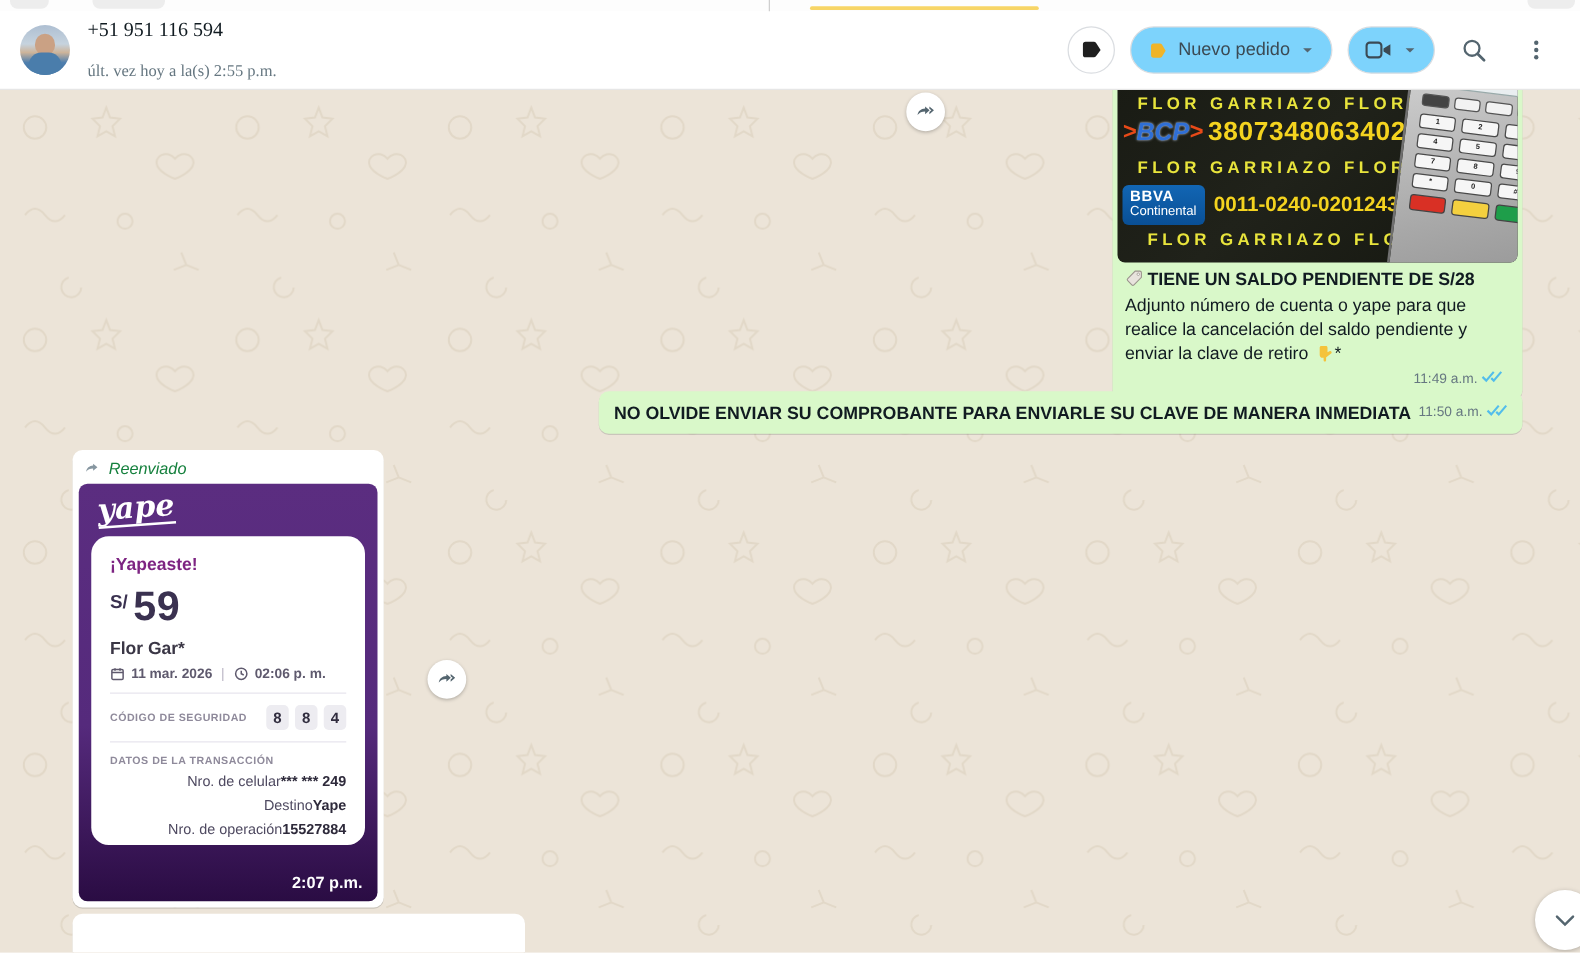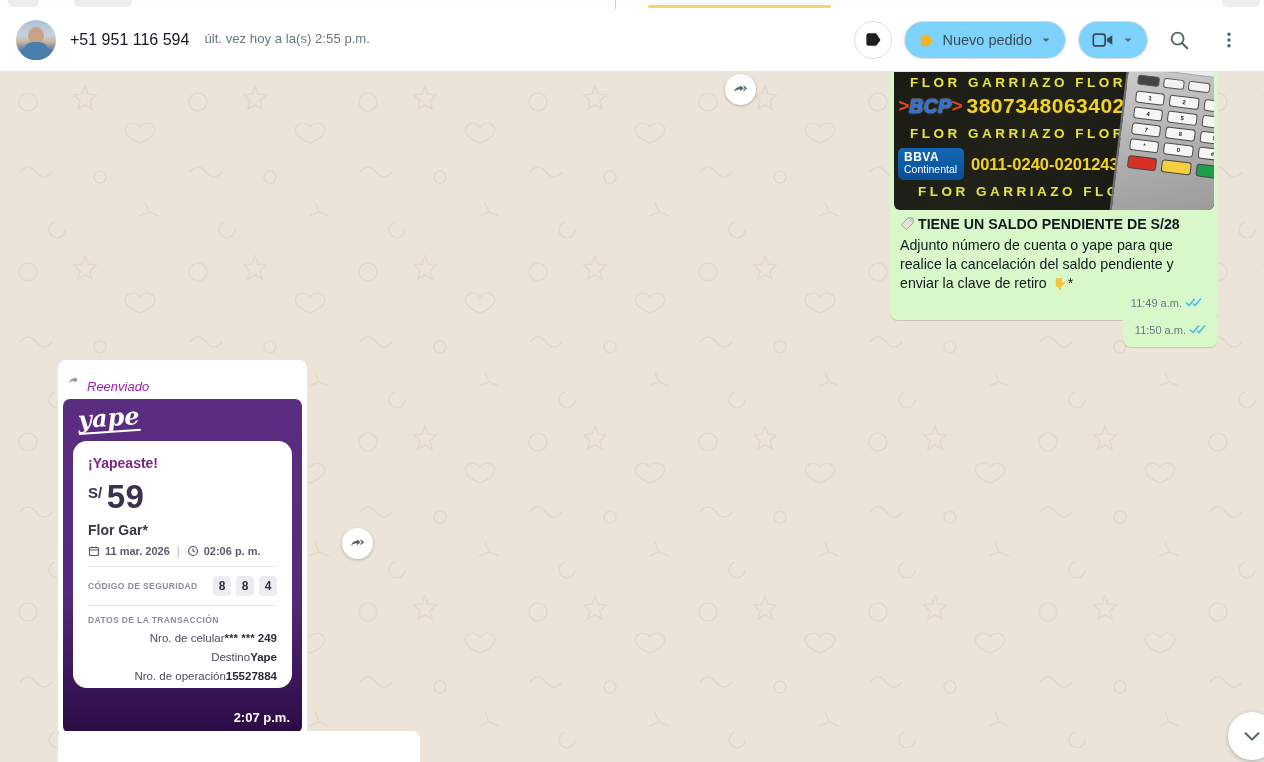--- a/index.html
+++ b/index.html
@@ -15,21 +15,21 @@
   
   .header { position:absolute; left:0; top:9px; width:1264px; height:63px; background:#ffffff;
             border-bottom:1px solid #e6e6e6; display:flex; align-items:center; padding:0 16px; z-index:30; }
   .hdr-contact { display:flex; align-items:center; gap:14px; cursor:pointer; }
   .avatar { width:40px; height:40px; border-radius:50%; overflow:hidden; position:relative;
             background:linear-gradient(180deg,#aebfd2 0%,#c6d3de 38%,#cdb49a 55%,#4f7fae 75%,#3e6f9e 100%); }
   .avatar::before { content:""; position:absolute; left:12px; top:7px; width:16px; height:17px; border-radius:50% 50% 45% 45%;
             background:#caa184; }
   .avatar::after { content:""; position:absolute; left:7px; top:22px; width:26px; height:18px; border-radius:10px 10px 0 0;
             background:#4a7dab; }
-  .hdr-texts { display:flex; flex-direction:row; gap:15px; }
+  .hdr-texts { display:flex; flex-direction:column; gap:15px;font-family:Liberation Serif, serif; }
   .hdr-name { font-size:16px; color:#111b21; font-weight:400; }
   .hdr-status { font-size:13.2px; color:#667781; }
   .hdr-right { margin-left:auto; display:flex; align-items:center; gap:12px; }
   .circle-btn { width:38px; height:38px; border-radius:50%; border:1px solid #dadde1; background:#fff;
                 display:flex; align-items:center; justify-content:center; cursor:pointer; }
   .pill-btn { height:38px; border:1px solid #dadde1; border-radius:20px; background:#7dd3fc; display:flex;
               align-items:center; gap:8px; padding:0 13px; cursor:pointer; }
   .pill-label { font-size:14.5px; color:#3b4a54; }
   .icon-btn { width:38px; height:38px; border:none; background:transparent; display:flex; align-items:center;
               justify-content:center; cursor:pointer; }
@@ -77,21 +77,21 @@
   .cap-title { font-weight:bold; }
   .cap-foot { display:flex; justify-content:flex-end; align-items:center; margin-top:-2px; padding:0 4px; }
 
   
   .msg-reminder { right:46px; top:241px; padding:8px 10px 8px 12px; display:flex; align-items:flex-end; gap:6px; }
   .reminder-text { font-size:14.2px; font-weight:bold; color:#111b21; white-space:nowrap; }
 
   
   .msg-yape { left:58px; top:288px; width:249px; padding:4px 5px 5px 5px; }
   .fwd-header { display:flex; align-items:center; gap:5px; padding:3px 4px 5px 4px; }
-  .fwd-label { font-size:13px; font-style:italic; color:#a21caf;margin-top:12px; }
+  .fwd-label { font-size:13px; font-style:italic; color:#15803d; }
   .yape-card { width:239px; height:334px; border-radius:7px; position:relative; overflow:hidden; cursor:pointer;
                background:linear-gradient(180deg,#5b2d80 0%,#552a7c 58%,#3f1a5e 80%,#2a0c43 100%); }
   .yape-logo { position:absolute; left:15px; top:6px; color:#fff; font-size:24px; font-weight:bold; font-style:italic;
                font-family:"DejaVu Serif",serif; transform:rotate(-4deg); border-bottom:2px solid #fff; padding-bottom:0px; line-height:1.1; }
   .receipt { position:absolute; left:10px; top:42px; width:219px; height:247px; background:#fff; border-radius:14px;
              padding:14px 15px 10px 15px; }
   .r-title { color:#7d2482; font-weight:bold; font-size:14px; }
   .r-amount { margin-top:7px; color:#3a3150; }
   .r-cur { font-size:15px; font-weight:bold; vertical-align:10px; }
   .r-val { font-size:33px; font-weight:bold; letter-spacing:.5px; }
@@ -277,20 +277,21 @@
           <svg width="19" height="12" viewBox="0 0 19 12">
               <path fill="none" stroke="#53bdeb" stroke-width="1.7" d="M1 6.5 4 9.5 10 2.5"></path>
               <path fill="none" stroke="#53bdeb" stroke-width="1.7" d="M8 7.5 10 9.5 16 2.5"></path>
             </svg>
         </span>
       </div>
     </div>
   </div>
 
   <div class="bubble out msg-reminder">
+    <span class="reminder-text">NO OLVIDE ENVIAR SU COMPROBANTE PARA ENVIARLE SU CLAVE DE MANERA INMEDIATA</span>
     <span style="display:flex;align-items:center;">
       <span class="msg-time">11:50 a.m.</span>
       <span class="ticks">
         <svg width="19" height="12" viewBox="0 0 19 12">
             <path fill="none" stroke="#53bdeb" stroke-width="1.7" d="M1 6.5 4 9.5 10 2.5"></path>
             <path fill="none" stroke="#53bdeb" stroke-width="1.7" d="M8 7.5 10 9.5 16 2.5"></path>
           </svg>
       </span>
     </span>
   </div>

